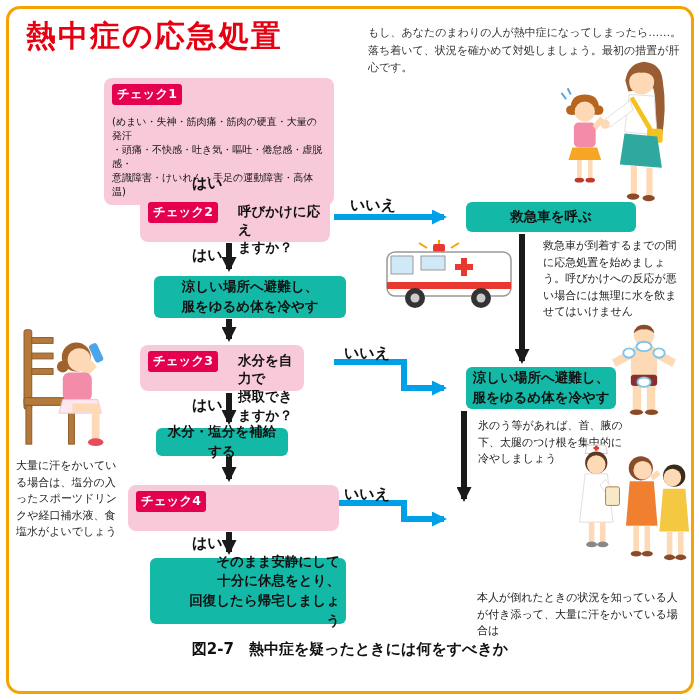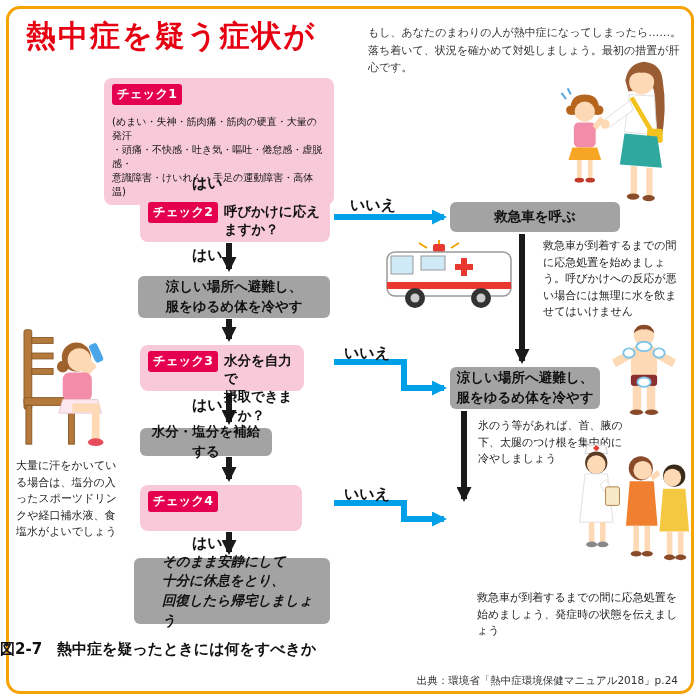--- a/index.html
+++ b/index.html
@@ -3,31 +3,31 @@
 <meta charset="utf-8">
 <style>
   html,body{margin:0;padding:0;}
   body{font-family:"DejaVu Sans",sans-serif;background:#ffffff;}
   .page{position:relative;width:700px;height:700px;background:#fff;overflow:hidden;}
   .frame{position:absolute;inset:6px;border:3px solid #f5a300;border-radius:14px;pointer-events:none;}
   .abs{position:absolute;}
   .title{left:26px;top:16px;font-size:30px;font-weight:800;color:#e60012;letter-spacing:2px;}
   .intro{left:368px;top:24px;width:316px;font-size:11px;line-height:1.6;color:#333;white-space:pre-line;}
   .pink-box{background:#f7c9d9;border-radius:8px;padding:6px 8px;box-sizing:border-box;}
-  .check-row{display:flex;align-items:flex-start;}
+  .check-row{display:flex;align-items:flex-start;gap:14px;}
   .check-tag{flex:0 0 auto;background:#e5004f;color:#fff;font-weight:bold;font-size:12.5px;padding:2px 5px;border-radius:3px;margin-right:6px;}
   .check-q{font-size:13.5px;font-weight:bold;line-height:1.35;white-space:pre-line;color:#111;}
   .check-detail{font-size:10px;line-height:1.4;margin-top:10px;color:#111;white-space:pre-line;}
-  .blue-box{background:#a3a3a3;border-radius:6px;font-size:13.5px;font-weight:bold;color:#111;
+  .blue-box{background:#14b8a6;border-radius:6px;font-size:13.5px;font-weight:bold;color:#111;
             display:flex;align-items:center;justify-content:center;text-align:center;
-            white-space:pre-line;box-sizing:border-box;padding:2px 6px;line-height:1.45;}
-  .blue-box.left-text{justify-content:flex-start;text-align:left;padding-left:28px;font-style:italic;}
+            white-space:pre-line;box-sizing:border-box;padding:2px 6px;line-height:1.45;margin-left:16px;}
+  .blue-box.left-text{justify-content:flex-start;text-align:right;padding-left:28px;}
   .yn{font-size:15px;font-weight:bold;color:#111;}
   .note{font-size:11px;line-height:1.5;color:#222;}
-  .caption{left:0;top:640px;width:700px;font-size:15px;font-weight:bold;color:#111;}
+  .caption{left:0;top:640px;width:700px;text-align:center;font-size:15px;font-weight:bold;color:#111;}
   .source{top:674px;right:22px;font-size:10.5px;color:#333;}
   svg.connectors{position:absolute;left:0;top:0;pointer-events:none;}
 </style>
 </head>
 <body>
 
 <div class="page">
   <div class="frame"></div>
 
   <svg class="connectors" width="700" height="700">
@@ -45,21 +45,21 @@
     <line x1="229" y1="393" x2="229" y2="422" stroke="#1a1a1a" stroke-width="6" marker-end="url(#mBlack)"></line>
     <line x1="229" y1="457" x2="229" y2="479" stroke="#1a1a1a" stroke-width="6" marker-end="url(#mBlack)"></line>
     <line x1="229" y1="532" x2="229" y2="552" stroke="#1a1a1a" stroke-width="6" marker-end="url(#mBlack)"></line>
     <line x1="522" y1="234" x2="522" y2="361" stroke="#1a1a1a" stroke-width="6" marker-end="url(#mBlack)"></line>
     <line x1="464" y1="411" x2="464" y2="499" stroke="#1a1a1a" stroke-width="6" marker-end="url(#mBlack)"></line>
     <line x1="334" y1="217" x2="444" y2="217" stroke="#00a0e9" stroke-width="6" marker-end="url(#mBlue)"></line>
     <polyline points="334,362 404,362 404,388 444,388" fill="none" stroke="#00a0e9" stroke-width="6" marker-end="url(#mBlue)"></polyline>
     <polyline points="334,503 404,503 404,519 444,519" fill="none" stroke="#00a0e9" stroke-width="6" marker-end="url(#mBlue)"></polyline>
   </svg>
 
-  <div class="abs title">熱中症を疑う症状が</div>
+  <div class="abs title">熱中症の応急処置</div>
   <div class="abs intro">もし、あなたのまわりの人が熱中症になってしまったら……。
 落ち着いて、状況を確かめて対処しましょう。最初の措置が肝心です。</div>
 
   <div class="abs pink-box" style="left:104px;top:78px;width:230px">
     <div class="check-row">
       <span class="check-tag">チェック1</span>
     </div>
     <div class="check-detail">(めまい・失神・筋肉痛・筋肉の硬直・大量の発汗
 ・頭痛・不快感・吐き気・嘔吐・倦怠感・虚脱感・
 意識障害・けいれん・手足の運動障害・高体温)</div>
@@ -92,29 +92,29 @@
   <span class="abs yn" style="left:192px;top:396px">はい</span>
   <span class="abs yn" style="left:344px;top:344px">いいえ</span>
 
   <div class="abs blue-box" style="left:450px;top:367px;width:150px;height:42px">涼しい場所へ避難し、
 服をゆるめ体を冷やす</div>
   <div class="abs note" style="left:478px;top:418px;width:150px">氷のう等があれば、首、腋の下、太腿のつけ根を集中的に冷やしましょう</div>
 
   <div class="abs blue-box" style="left:140px;top:428px;width:132px;height:28px">水分・塩分を補給する</div>
   <div class="abs note" style="left:16px;top:458px;width:110px">大量に汗をかいている場合は、塩分の入ったスポーツドリンクや経口補水液、食塩水がよいでしょう</div>
 
-  <div class="abs pink-box" style="left:140px;top:485px;width:162px;height:46px">
+  <div class="abs pink-box" style="left:128px;top:485px;width:211px;height:46px">
     <div class="check-row">
       <span class="check-tag">チェック4</span>
     </div>
   </div>
   <span class="abs yn" style="left:192px;top:534px">はい</span>
   <span class="abs yn" style="left:344px;top:485px">いいえ</span>
 
-  <div class="abs note" style="left:477px;top:590px;width:208px">救急車が到着するまでの間に応急処置を始めましょう、発症時の状態を伝えましょう</div>
+  <div class="abs note" style="left:477px;top:590px;width:208px">本人が倒れたときの状況を知っている人が付き添って、大量に汗をかいている場合は</div>
 
   <div class="abs blue-box left-text" style="left:134px;top:558px;width:196px;height:66px">そのまま安静にして
 十分に休息をとり、
 回復したら帰宅しましょう</div>
 
   <svg class="abs" style="left:552px;top:54px" width="124" height="148" viewBox="0 0 155 190">
     <path d="M92,34 Q96,12 116,10 Q138,12 140,34 Q146,70 138,112 L126,110 Q134,66 128,44 L96,48 Z" fill="#9a5c33"></path>
     <circle cx="113" cy="36" r="16" fill="#fdd9b5"></circle>
     <path d="M96,32 Q100,16 113,16 Q127,16 130,32 Q122,22 113,24 Q103,22 96,32 Z" fill="#9a5c33"></path>
     <path d="M97,52 L129,54 L133,104 L91,100 Z" fill="#ffffff" stroke="#d8d8d8"></path>
@@ -219,14 +219,13 @@
     <circle cx="108" cy="36" r="12" fill="#3a2a1a"></circle>
     <circle cx="106" cy="38" r="9.5" fill="#fdd9b5"></circle>
     <path d="M96,50 L120,50 L124,96 L92,96 Z" fill="#f5c842"></path>
     <rect x="100" y="96" width="6" height="26" fill="#fdd9b5"></rect>
     <rect x="112" y="96" width="6" height="26" fill="#fdd9b5"></rect>
     <ellipse cx="103" cy="124" rx="6" ry="3" fill="#8a4b2a"></ellipse>
     <ellipse cx="115" cy="124" rx="6" ry="3" fill="#8a4b2a"></ellipse>
   </svg>
 
   <div class="abs caption">図2-7　熱中症を疑ったときには何をすべきか</div>
-  <div class="abs source">出典：環境省「熱中症環境保健マニュアル2018」p.24</div>
 </div>
 
 </body></html>

